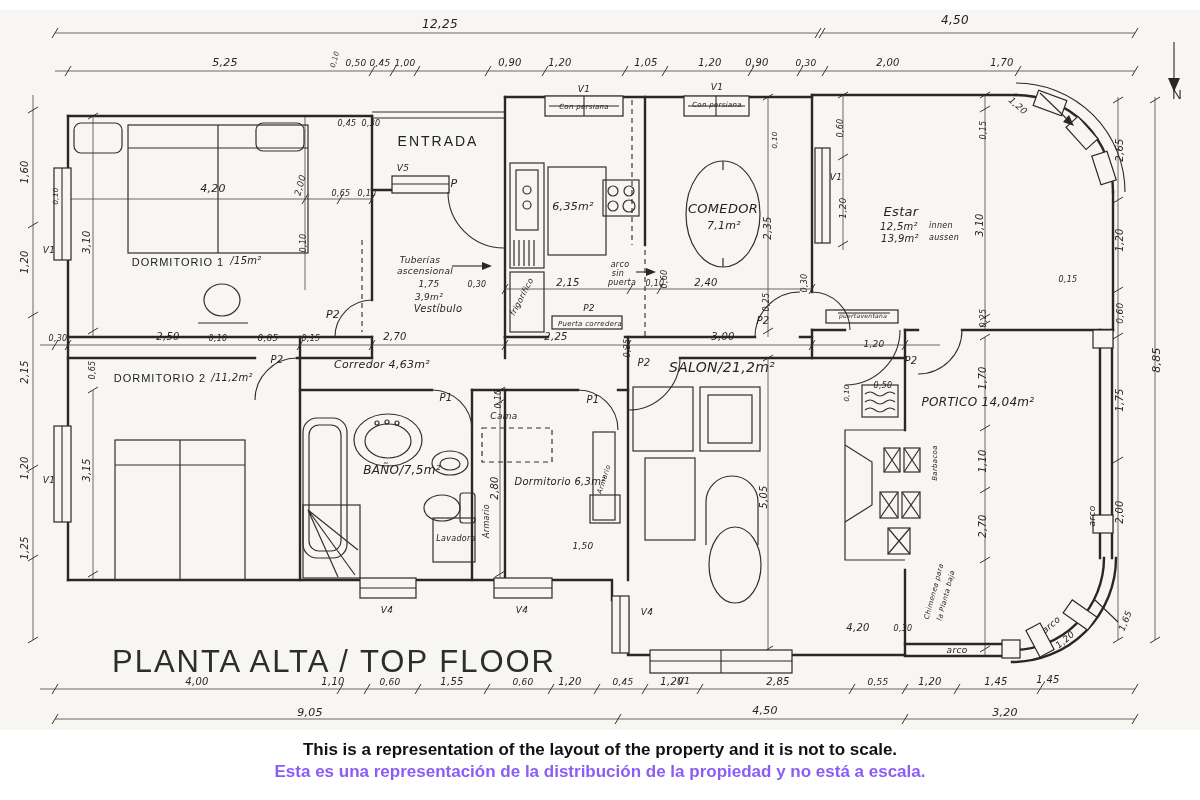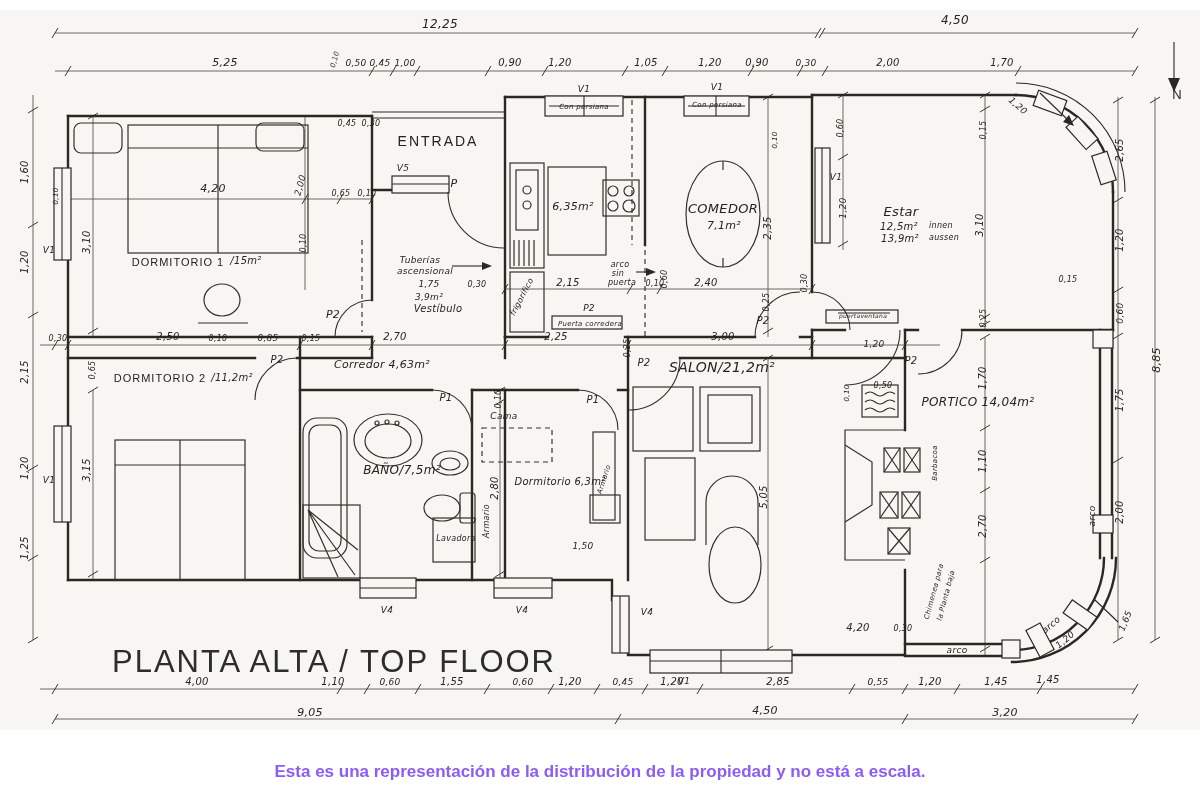--- a/index.html
+++ b/index.html
@@ -382,15 +382,16 @@
         <text class="lb hand" font-size="9" transform="translate(647,615)">V4</text>
         <text class="lb hand" font-size="9" transform="translate(684,684)">V1</text>
         <text class="lb hand" font-size="9" transform="translate(49,253)">V1</text>
         <text class="lb hand" font-size="9" transform="translate(49,483)">V1</text>
         <text class="lb hand" font-size="9" transform="translate(589,311)">P2</text>
         <text class="lb hand" font-size="7" transform="translate(590,326)">Puerta corredera</text>
       </g>
 </svg>
 
 <div id="plan-title">PLANTA ALTA  /  TOP FLOOR</div>
+<div id="caption-en" class="caption">This is a representation of the layout of the property and it is not to scale.</div>
 <div id="caption-es" class="caption">Esta es una representación de la distribución de la propiedad y no está a escala.</div>
 
 </div>
 
 </body></html>

